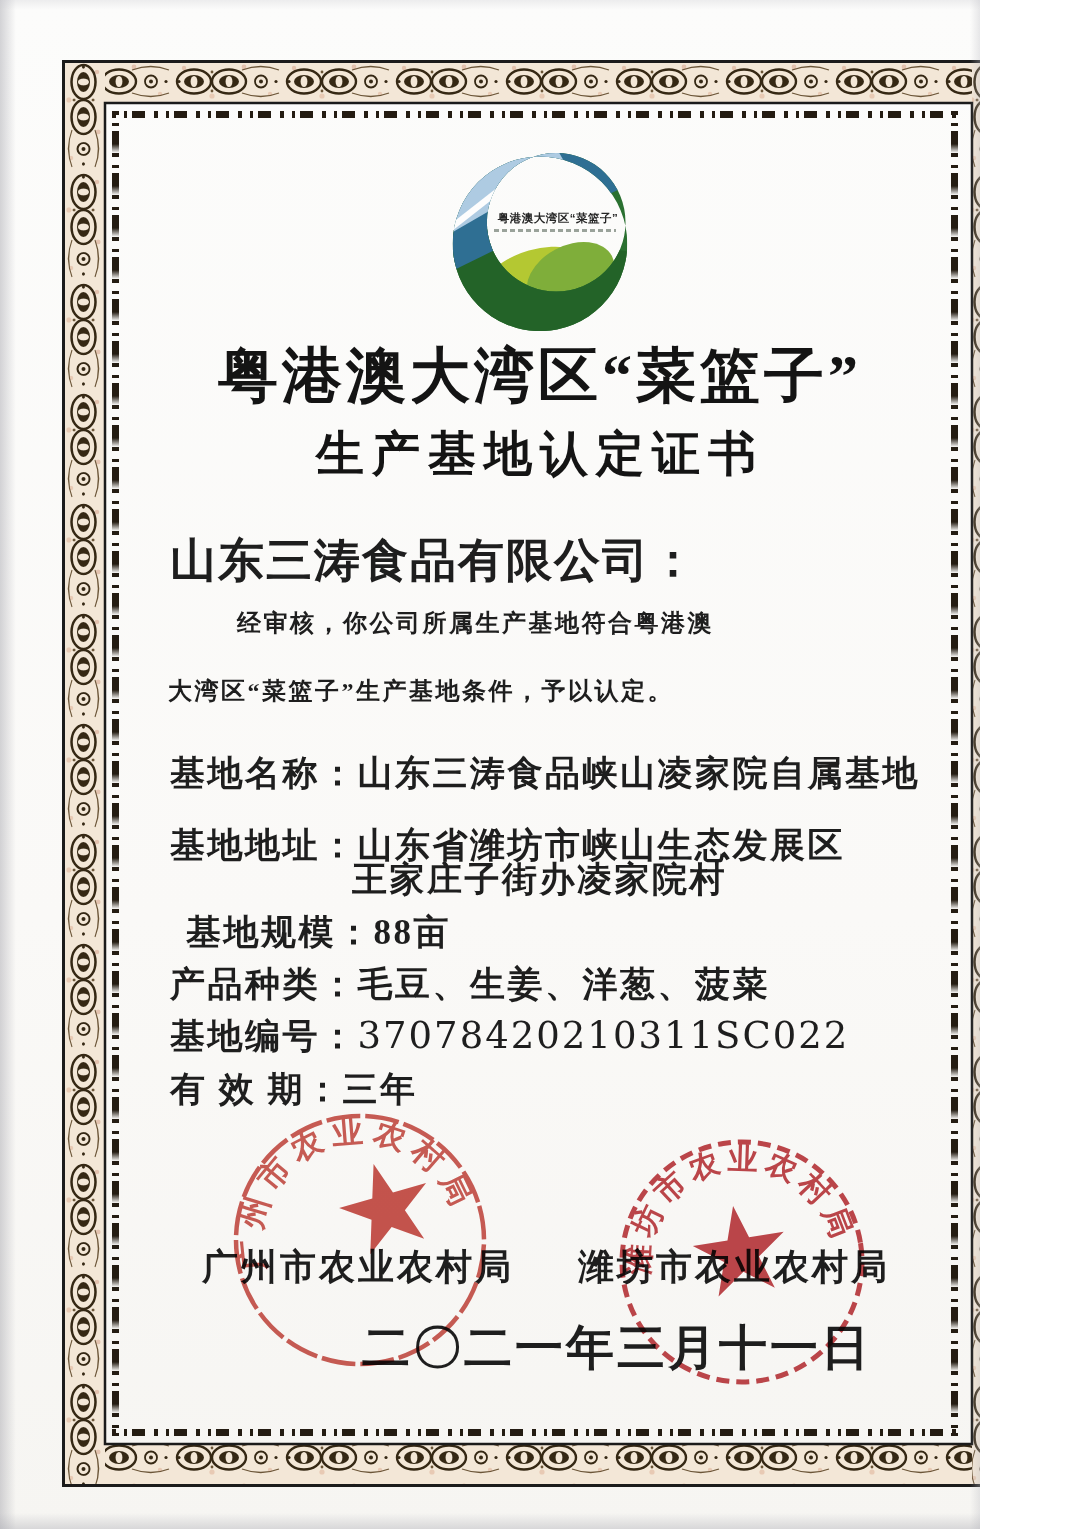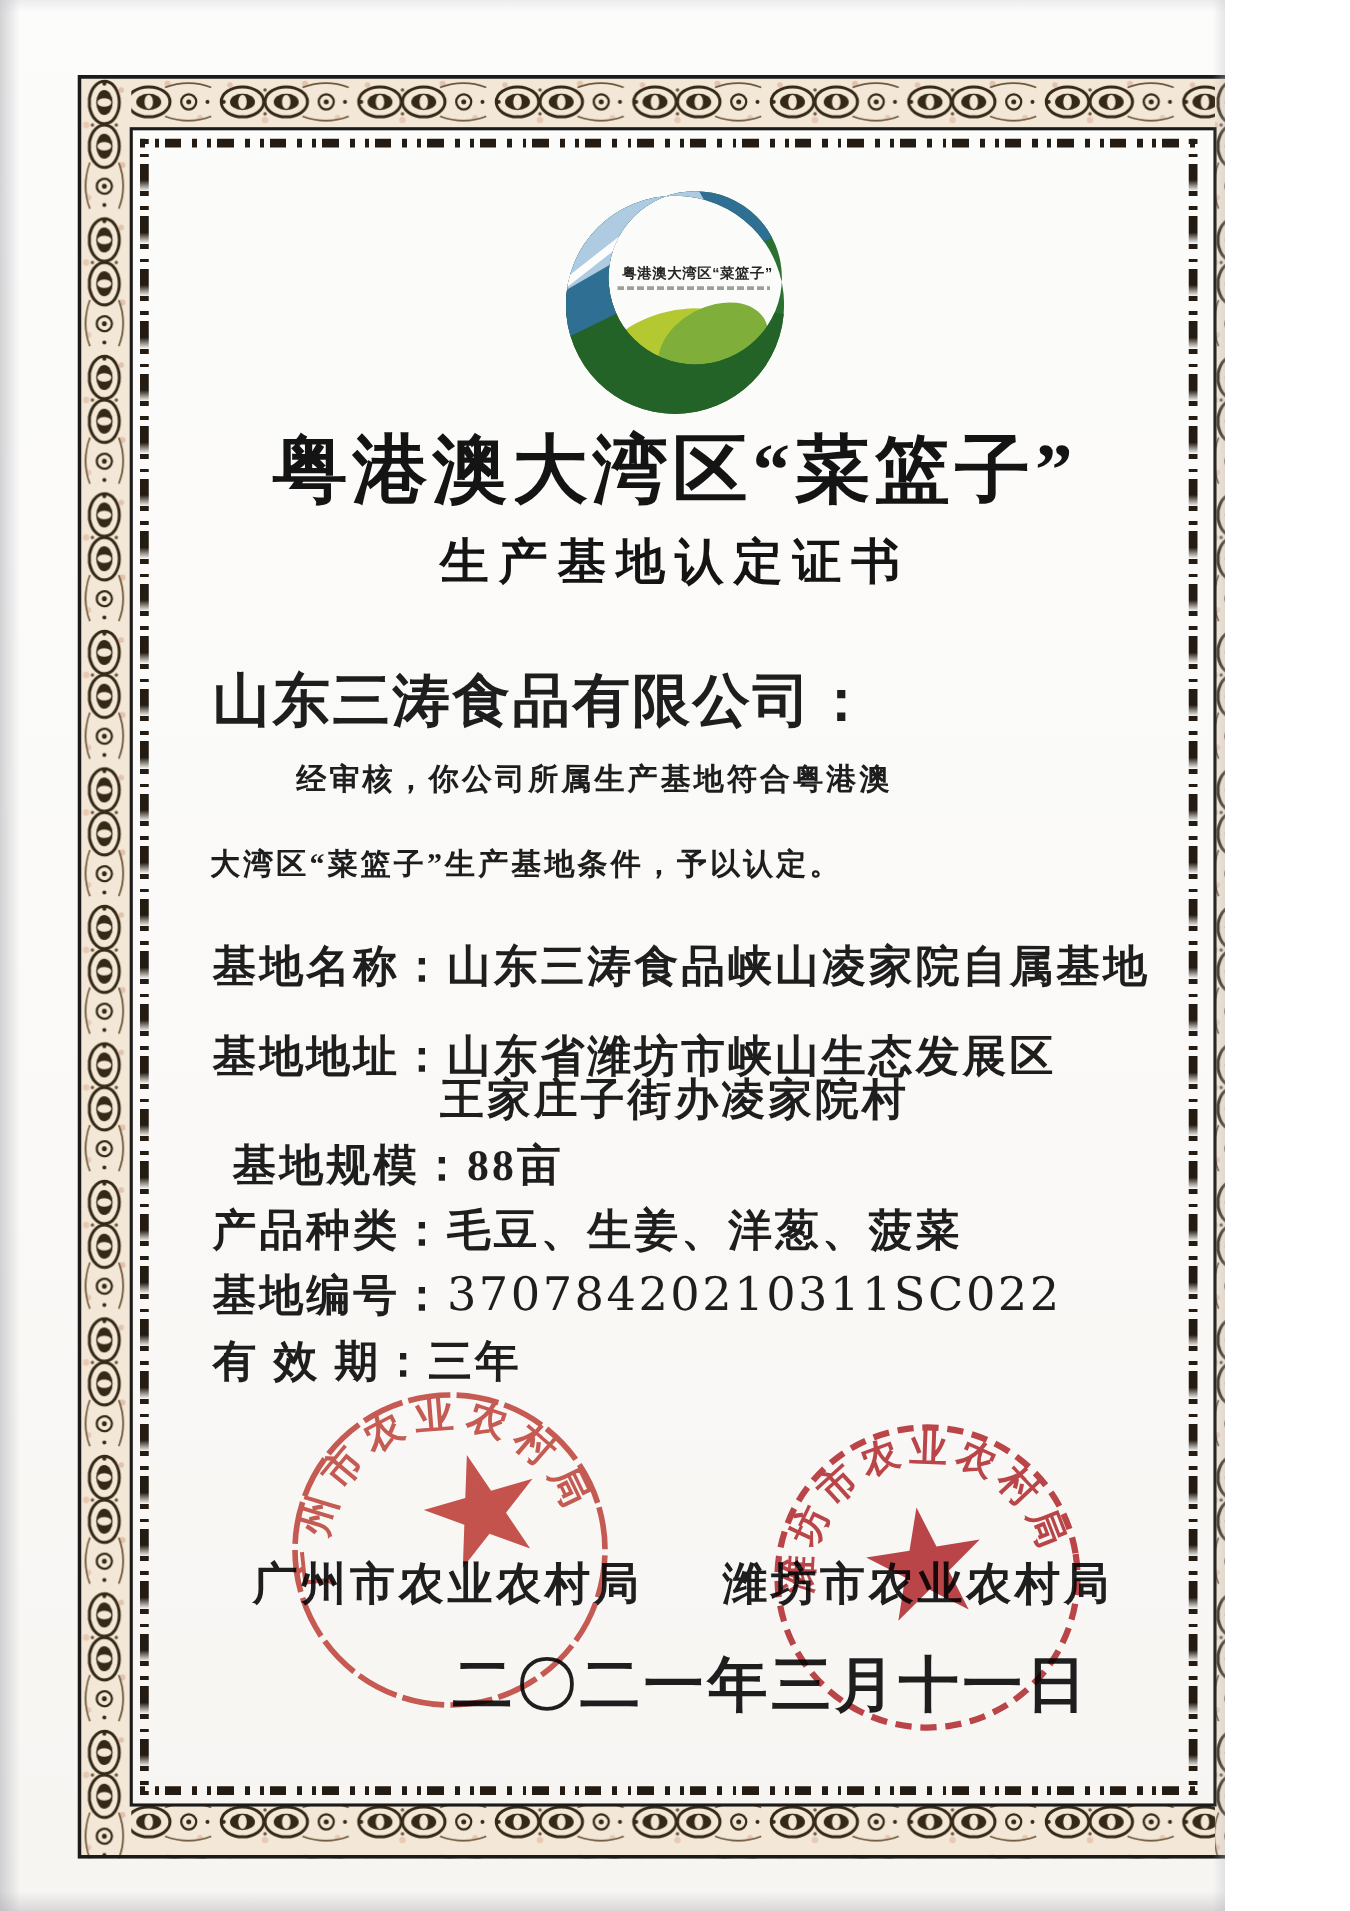--- a/index.html
+++ b/index.html
@@ -32,21 +32,21 @@
 
   .logo-svg{position:absolute;left:450px;top:152px;}
   .logo-label{position:absolute;left:483px;top:211px;width:150px;text-align:center;
     font-family:"Liberation Sans","DejaVu Sans",sans-serif;font-size:11.5px;font-weight:bold;
     color:#262626;letter-spacing:.5px;white-space:nowrap;}
   .logo-sub{position:absolute;left:494px;top:229px;width:122px;height:3px;
     background:repeating-linear-gradient(90deg,#9aa29a 0 5px,rgba(0,0,0,0) 5px 8px);}
 
   .title{position:absolute;left:0;width:1080px;text-align:center;font-weight:bold;color:#141414;white-space:nowrap;}
   .t1{top:336px;font-size:60px;letter-spacing:4px;}
-  .t2{top:422px;font-size:39px;letter-spacing:8px;}
+  .t2{top:422px;font-size:48px;letter-spacing:8px;}
 
   .recipient{position:absolute;left:170px;top:530px;font-size:46px;font-weight:bold;letter-spacing:2px;white-space:nowrap;}
   .para{position:absolute;font-size:24px;font-weight:bold;letter-spacing:2.5px;white-space:nowrap;}
   .p1{left:237px;top:607px;}
   .p2{left:168px;top:675px;}
 
   .field{position:absolute;left:170px;font-size:35px;font-weight:bold;letter-spacing:2.5px;white-space:nowrap;}
   .f0{top:750px;} .f1{top:782px;margin-top:40px;} .f2{top:856px;left:352px;} .f3{top:909px;margin-left:16px;}
   .f4{top:961px;} .f5{top:1013px;} .f6{top:1066px;}
   .f5 .fvalue{font-family:"DejaVu Serif","Liberation Serif",serif;font-weight:500;font-size:37px;letter-spacing:2px;}

